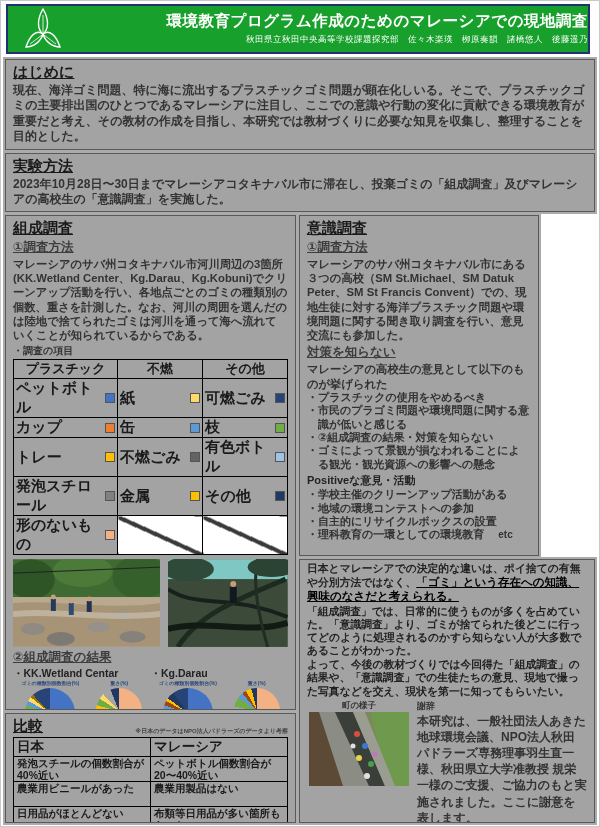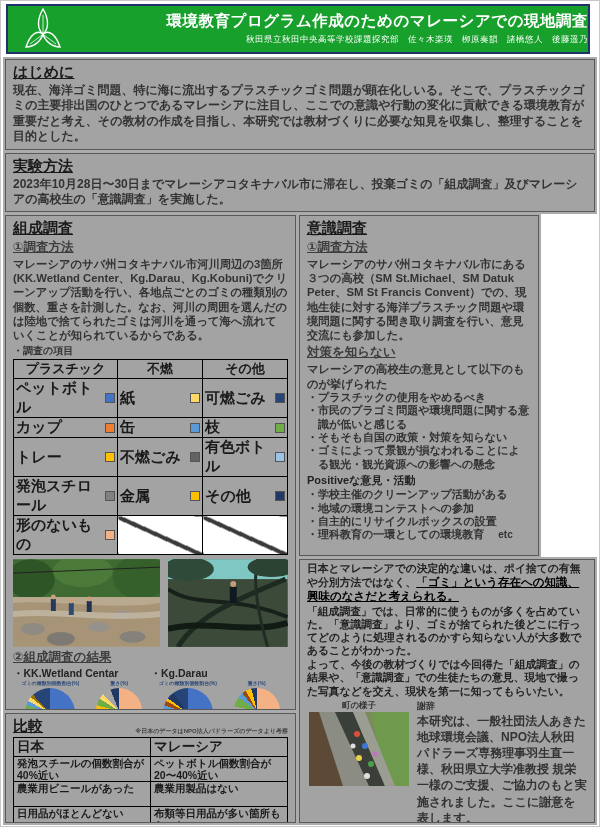--- a/index.html
+++ b/index.html
@@ -360,21 +360,21 @@
 
   <div id="awareness" class="panel">
     <div class="sec-title">意識調査</div>
     <div class="sub-head">①調査方法</div>
     <div class="body-md">マレーシアのサバ州コタキナバル市にある３つの高校（SM St.Michael、SM Datuk Peter、SM St Francis Convent）での、現地生徒に対する海洋プラスチック問題や環境問題に関する聞き取り調査を行い、意見交流にも参加した。</div>
     <div class="sub-head">対策を知らない</div>
     <div class="body-md">マレーシアの高校生の意見として以下のものが挙げられた</div>
     <ul class="ops" id="negative-list">
         <li>プラスチックの使用をやめるべき</li>
         <li>市民のプラゴミ問題や環境問題に関する意識が低いと感じる</li>
-        <li>そもそも自国の政策・対策を知らない</li>
+        <li>②組成調査の結果・対策を知らない</li>
         <li>ゴミによって景観が損なわれることによる観光・観光資源への影響への懸念</li>
       </ul>
     <div class="op-label">Positiveな意見・活動</div>
     <ul class="ops" id="positive-list">
         <li>学校主催のクリーンアップ活動がある</li>
         <li>地域の環境コンテストへの参加</li>
         <li>自主的にリサイクルボックスの設置</li>
         <li>理科教育の一環としての環境教育<span class="etc">etc</span></li>
       </ul>
   </div>

